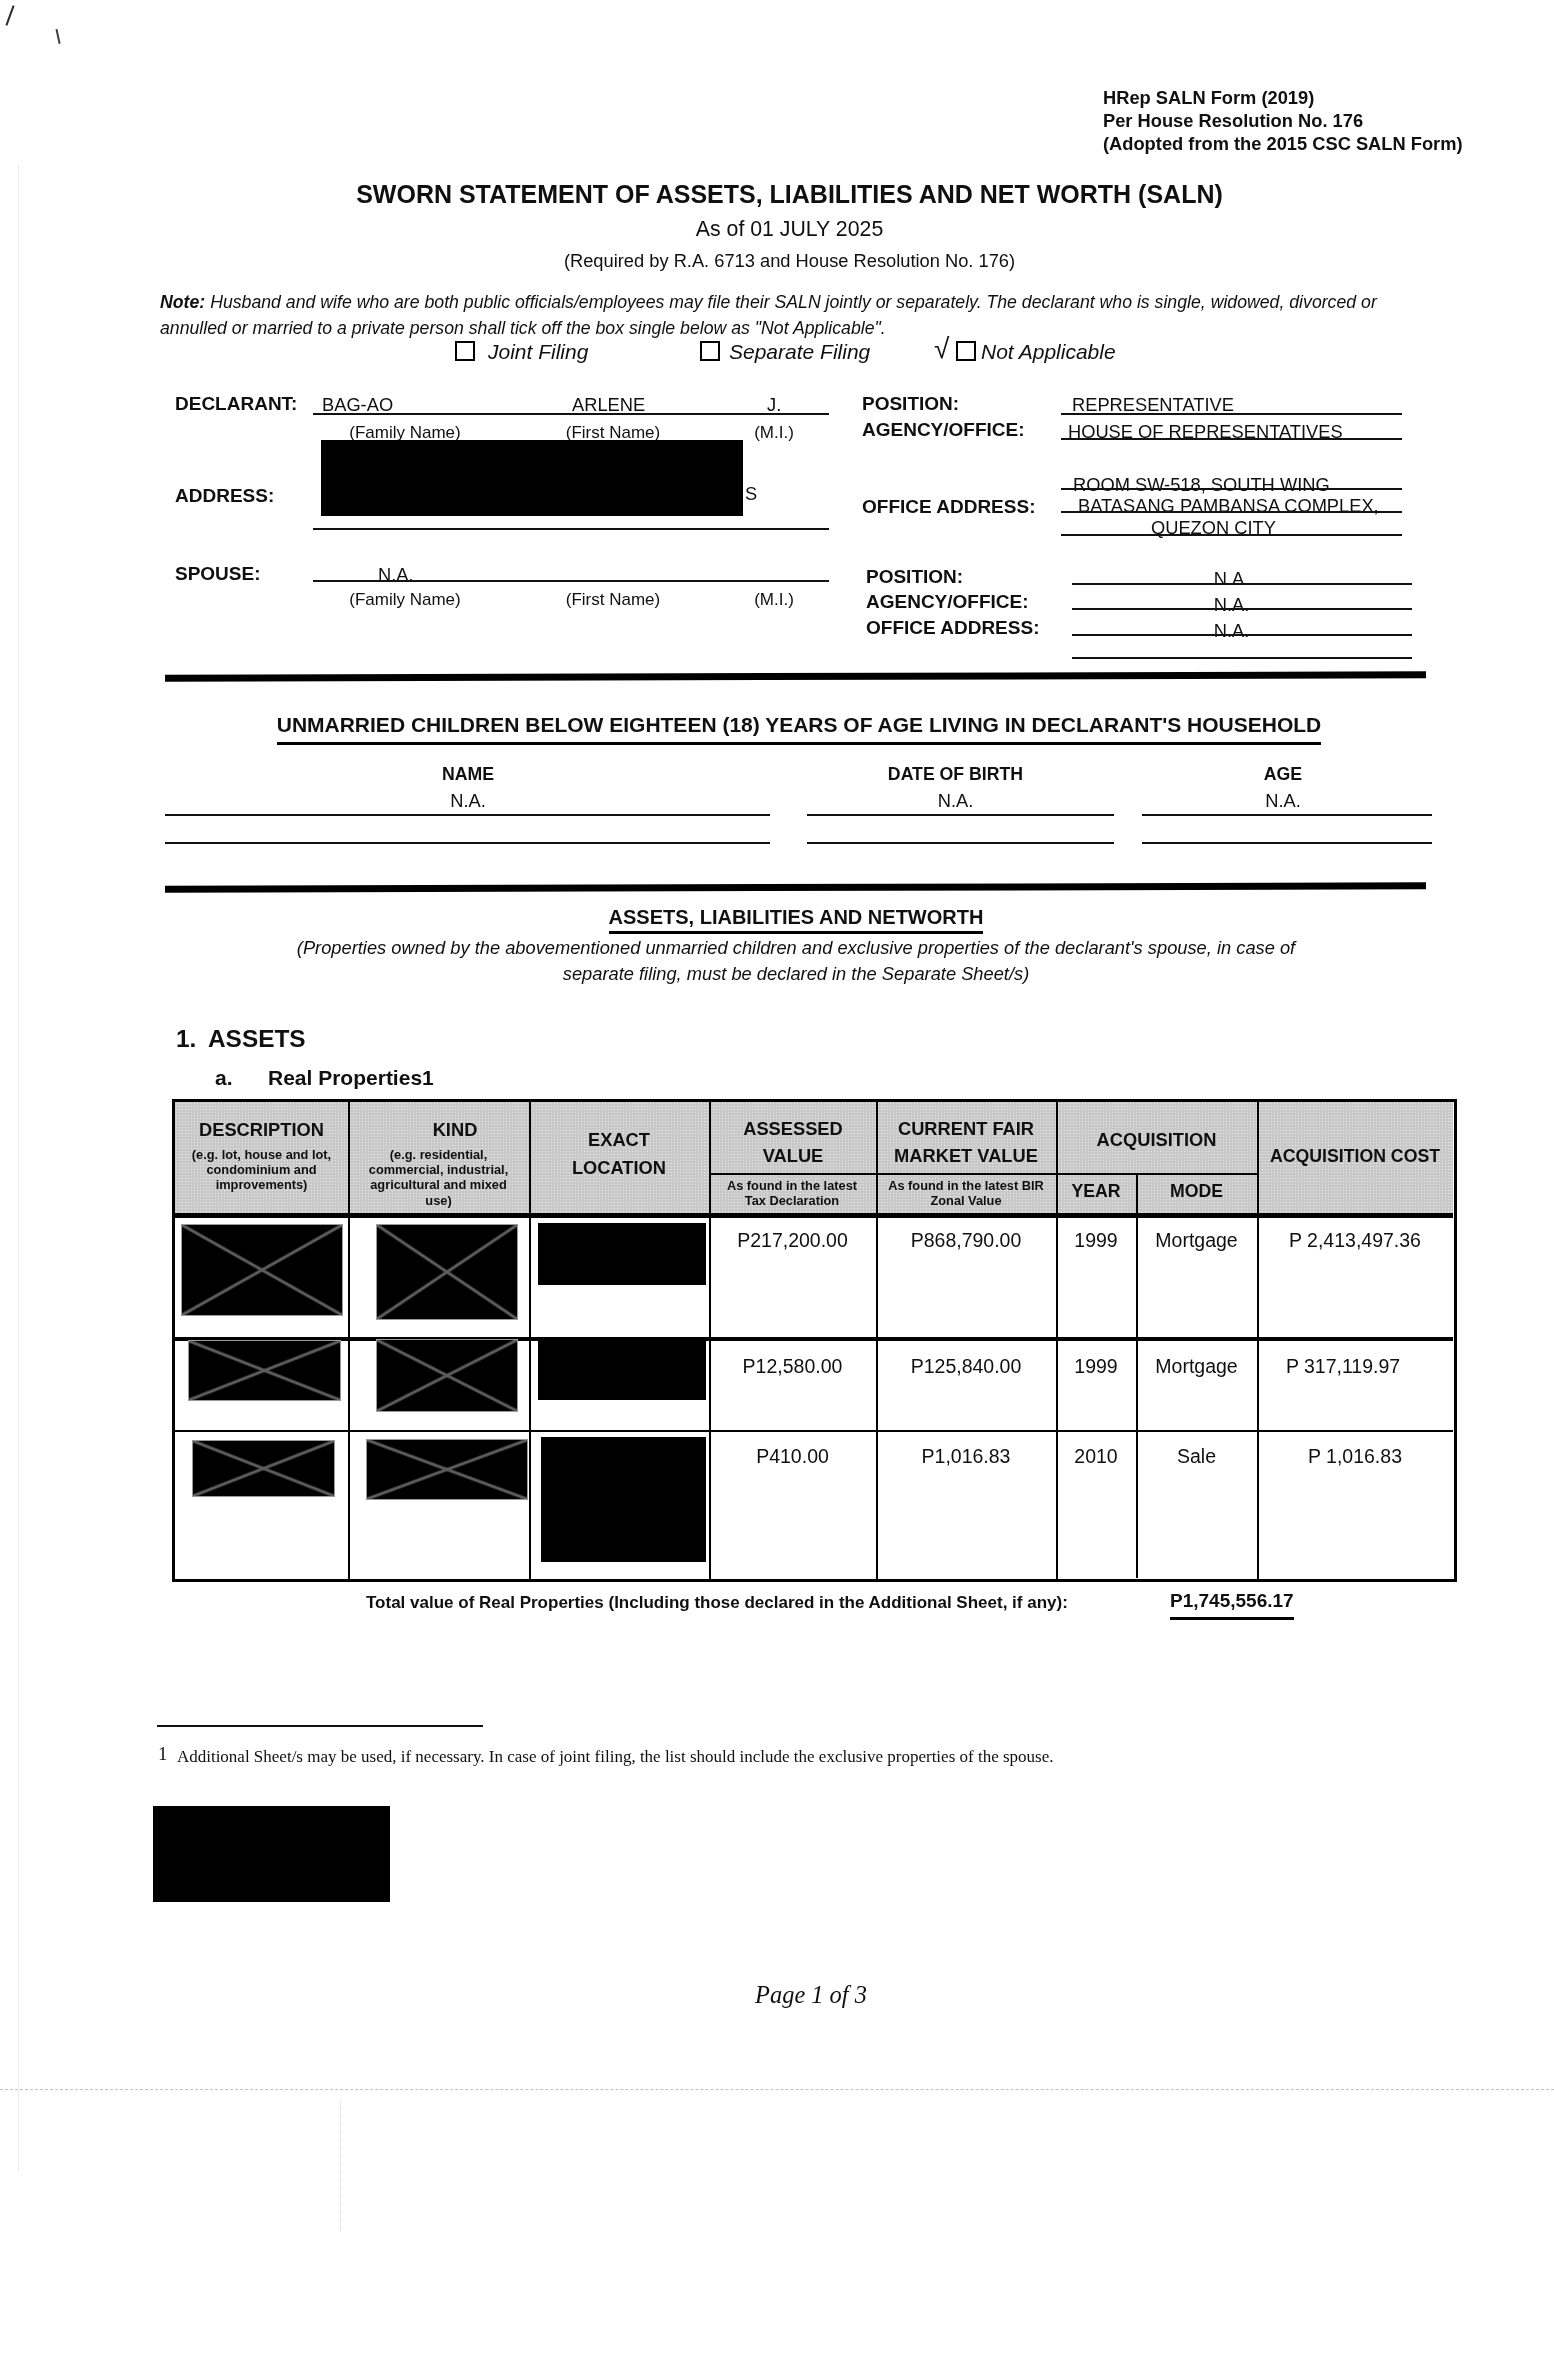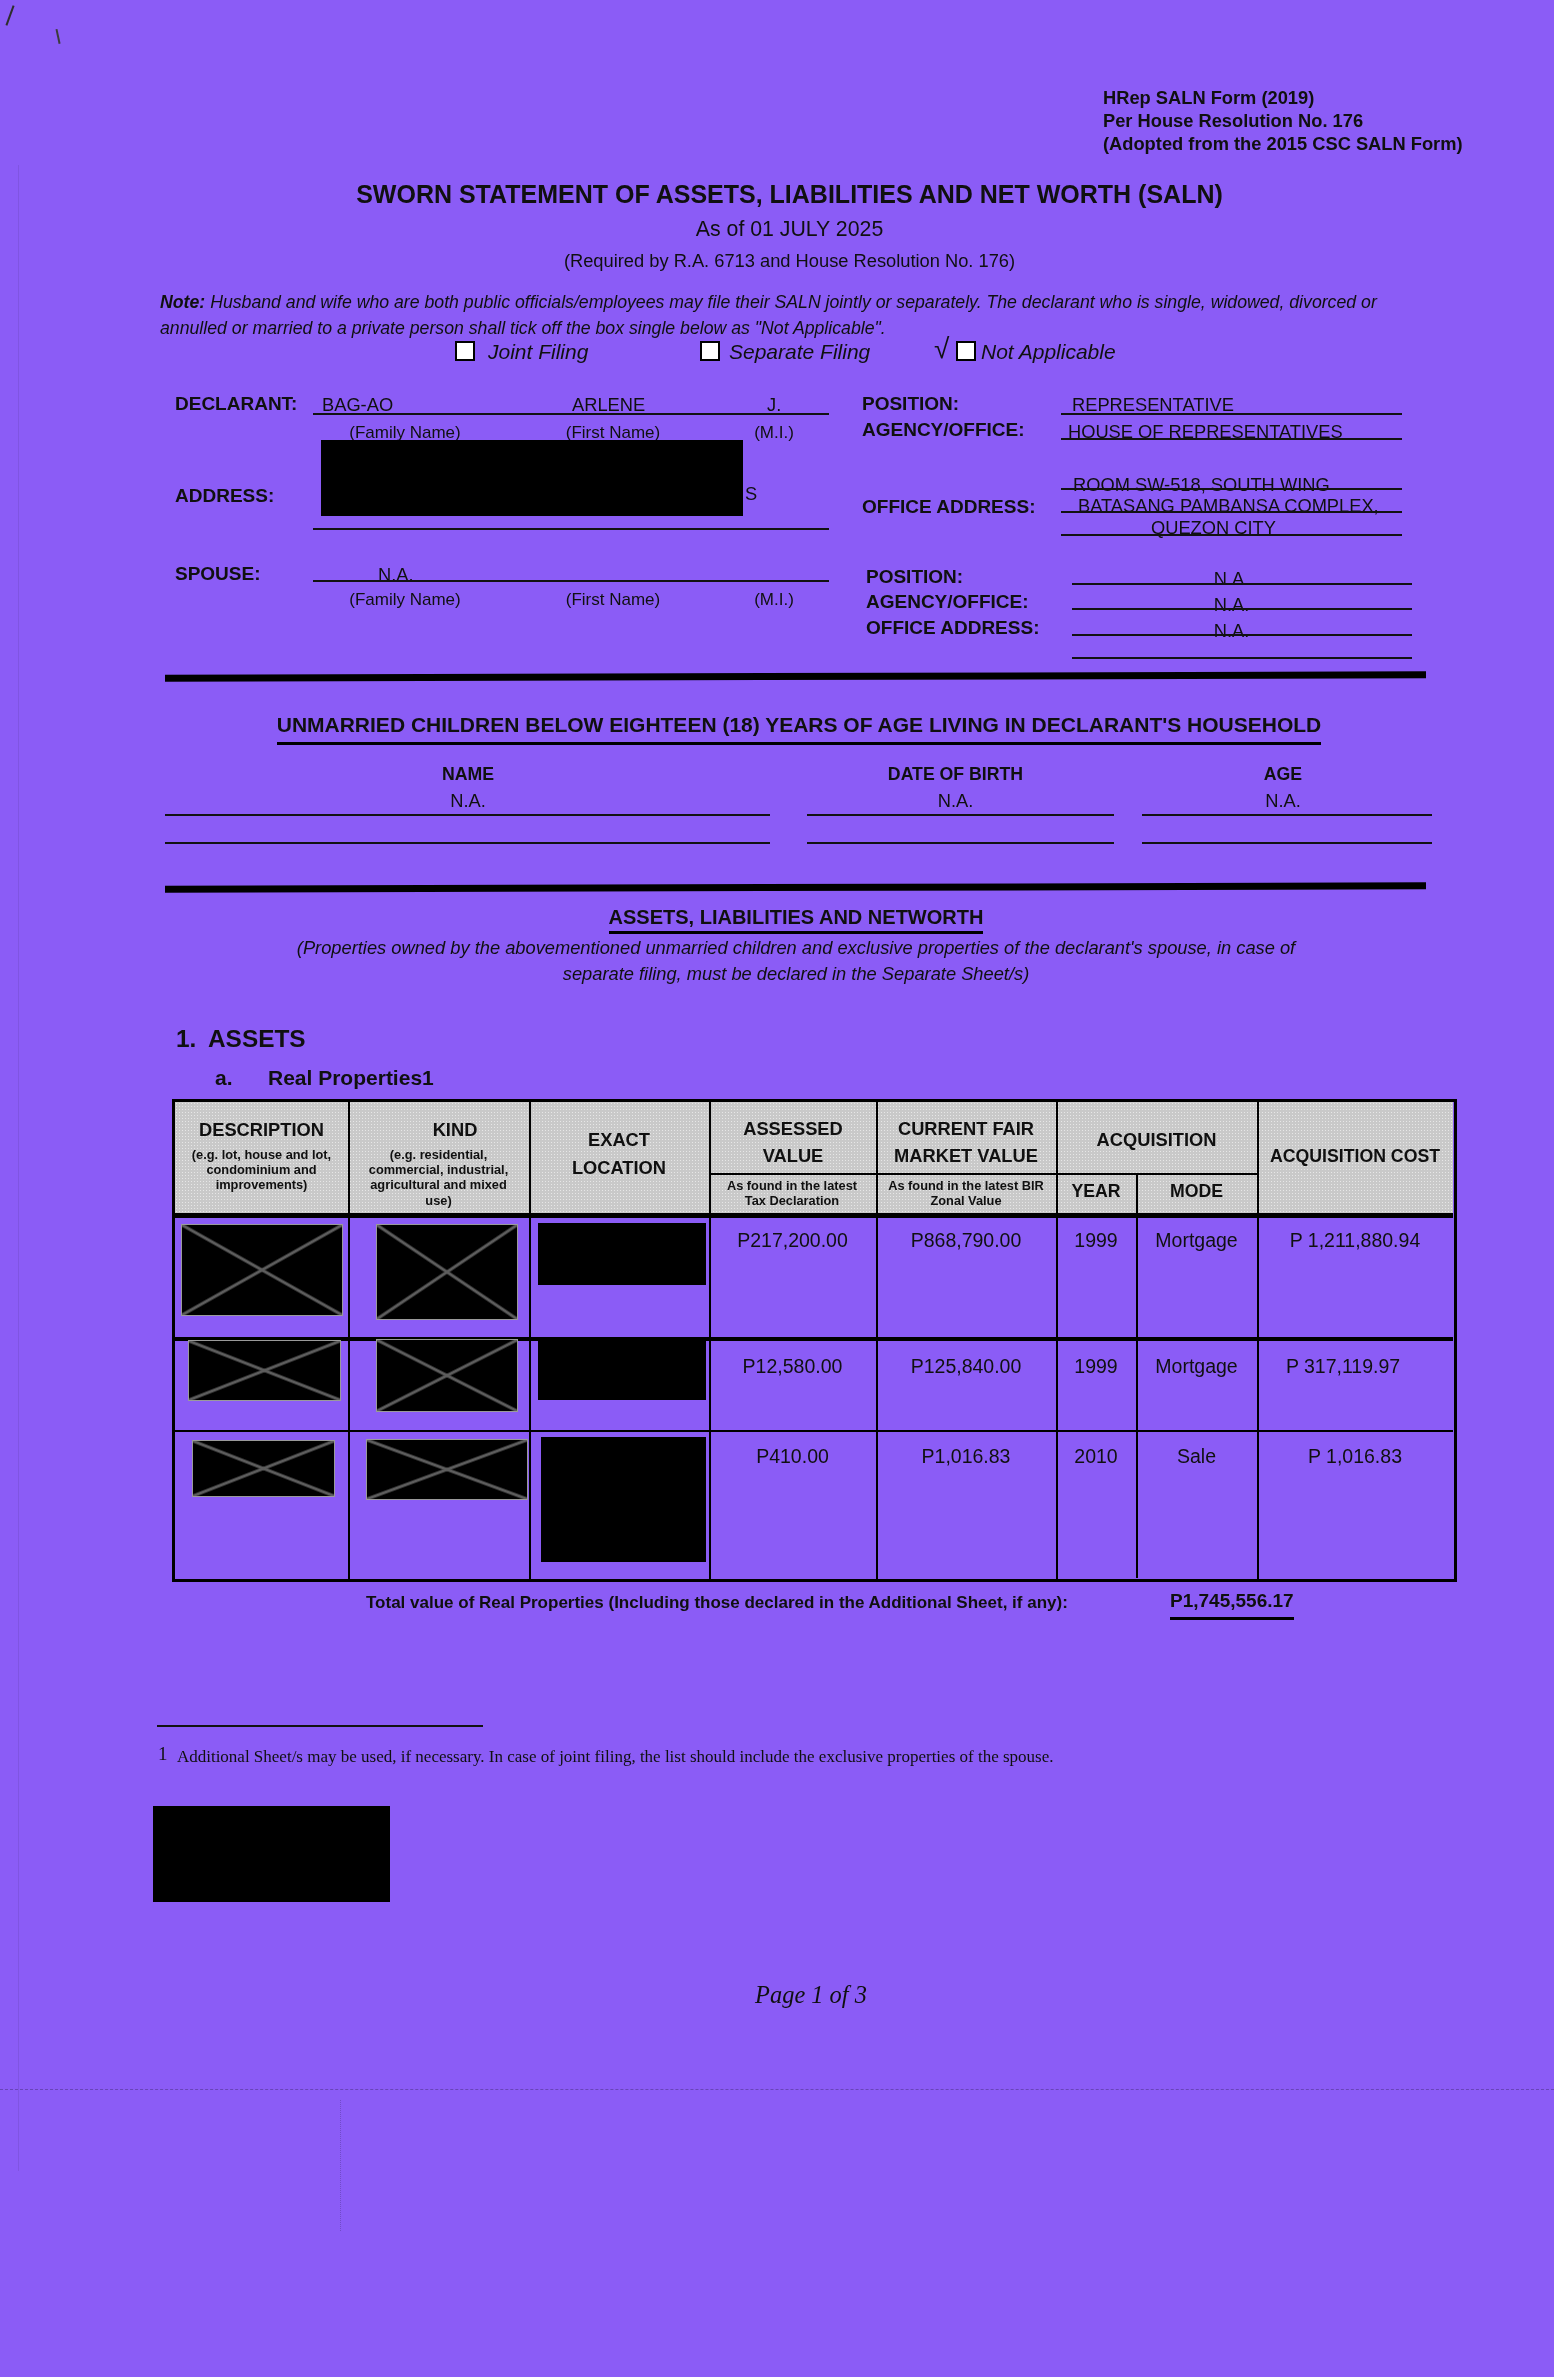--- a/index.html
+++ b/index.html
@@ -1,16 +1,16 @@
 <!DOCTYPE html>
 <html style="font-size:9.8px"><head>
 <meta charset="utf-8">
 <style>
   html,body{margin:0;padding:0;background:#888;}
-  .page{position:relative;width:1554px;height:2377px;background:#8b5cf6;overflow:hidden;
+  .page{position:relative;width:1554px;height:2377px;background:#ffffff;overflow:hidden;
         font-family:"Liberation Sans",sans-serif;color:#101010;}
   .t{position:absolute;white-space:nowrap;}
   .w{position:absolute;}
   .c{text-align:center;}
   .b{font-weight:bold;}
   .it{font-style:italic;}
   .serif{font-family:"Liberation Serif",serif;}
   .ln{position:absolute;background:#121212;height:1.8px;}
   .bar{position:absolute;background:#000;height:6.7px;transform:rotate(-0.15deg);}
   .redact{position:absolute;background:#000;}
@@ -174,21 +174,21 @@
     <div class="hcell" style="left:1082px;top:44px;width:196px;font-size:17.7px;">ACQUISITION COST</div>
 
     <div class="xbox" style="left:5.5px;top:122px;width:160px;height:90px;"></div>
     <div class="xbox" style="left:201px;top:122px;width:140px;height:94px;"></div>
     <div class="redact" style="left:363px;top:121px;width:168px;height:62px;"></div>
 
     <div class="dcell" style="left:534px;top:127px;width:167px;">P217,200.00</div>
     <div class="dcell" style="left:701px;top:127px;width:180px;">P868,790.00</div>
     <div class="dcell" style="left:881px;top:127px;width:80px;">1999</div>
     <div class="dcell" style="left:961px;top:127px;width:121px;">Mortgage</div>
-    <div class="dcell" style="left:1082px;top:127px;width:196px;">P 1,211,880.94</div>
+    <div class="dcell" style="left:1082px;top:127px;width:196px;">P 2,413,497.36</div>
 
     <div class="xbox" style="left:12.8px;top:238px;width:151px;height:59px;"></div>
     <div class="xbox" style="left:201px;top:237px;width:140px;height:71px;"></div>
     <div class="redact" style="left:363px;top:236px;width:168px;height:62px;"></div>
 
     <div class="dcell" style="left:534px;top:253px;width:167px;">P12,580.00</div>
     <div class="dcell" style="left:701px;top:253px;width:180px;">P125,840.00</div>
     <div class="dcell" style="left:881px;top:253px;width:80px;">1999</div>
     <div class="dcell" style="left:961px;top:253px;width:121px;">Mortgage</div>
     <div class="dcell" style="left:1082px;top:253px;width:172px;">P 317,119.97</div>

